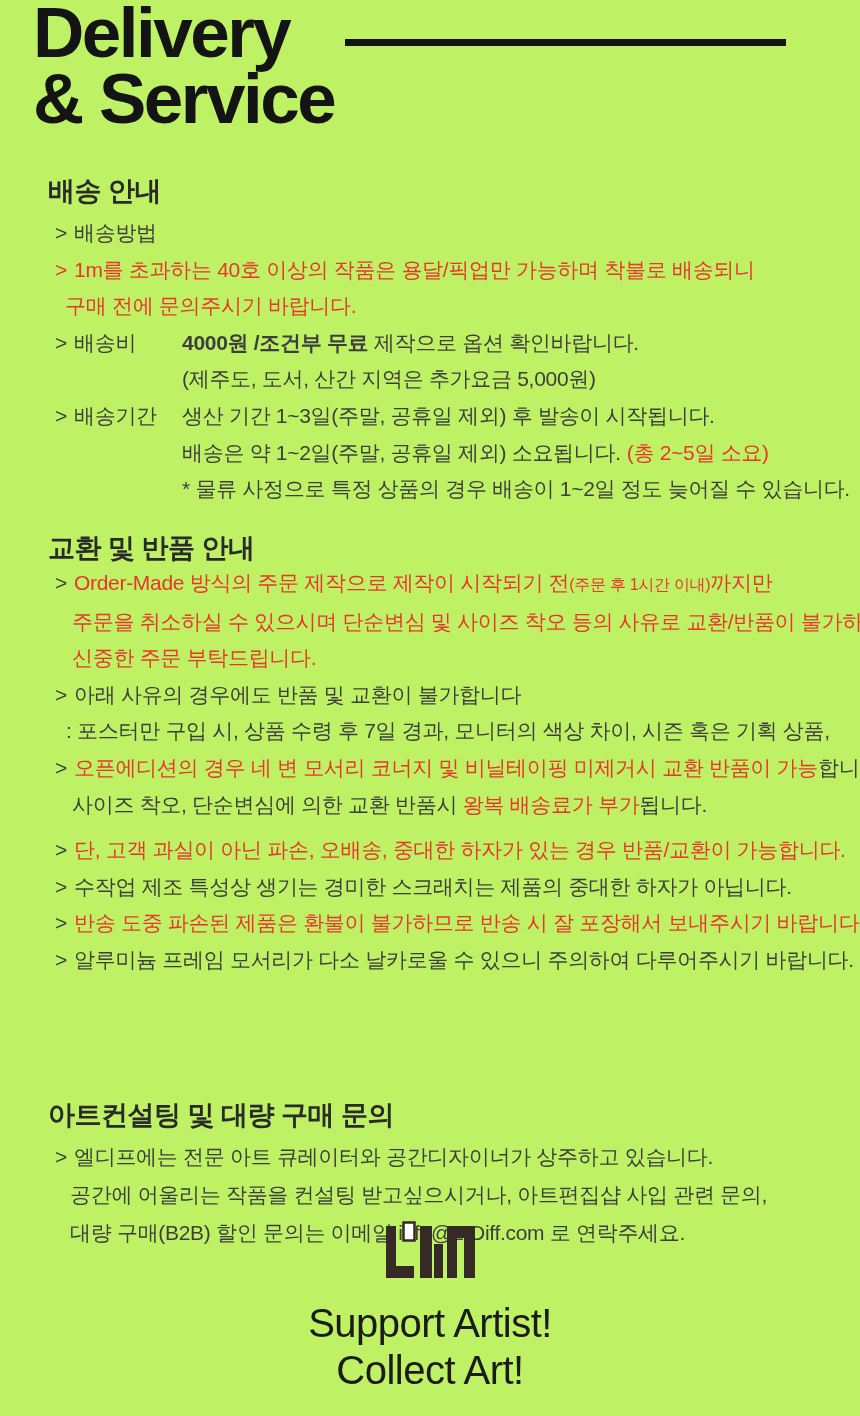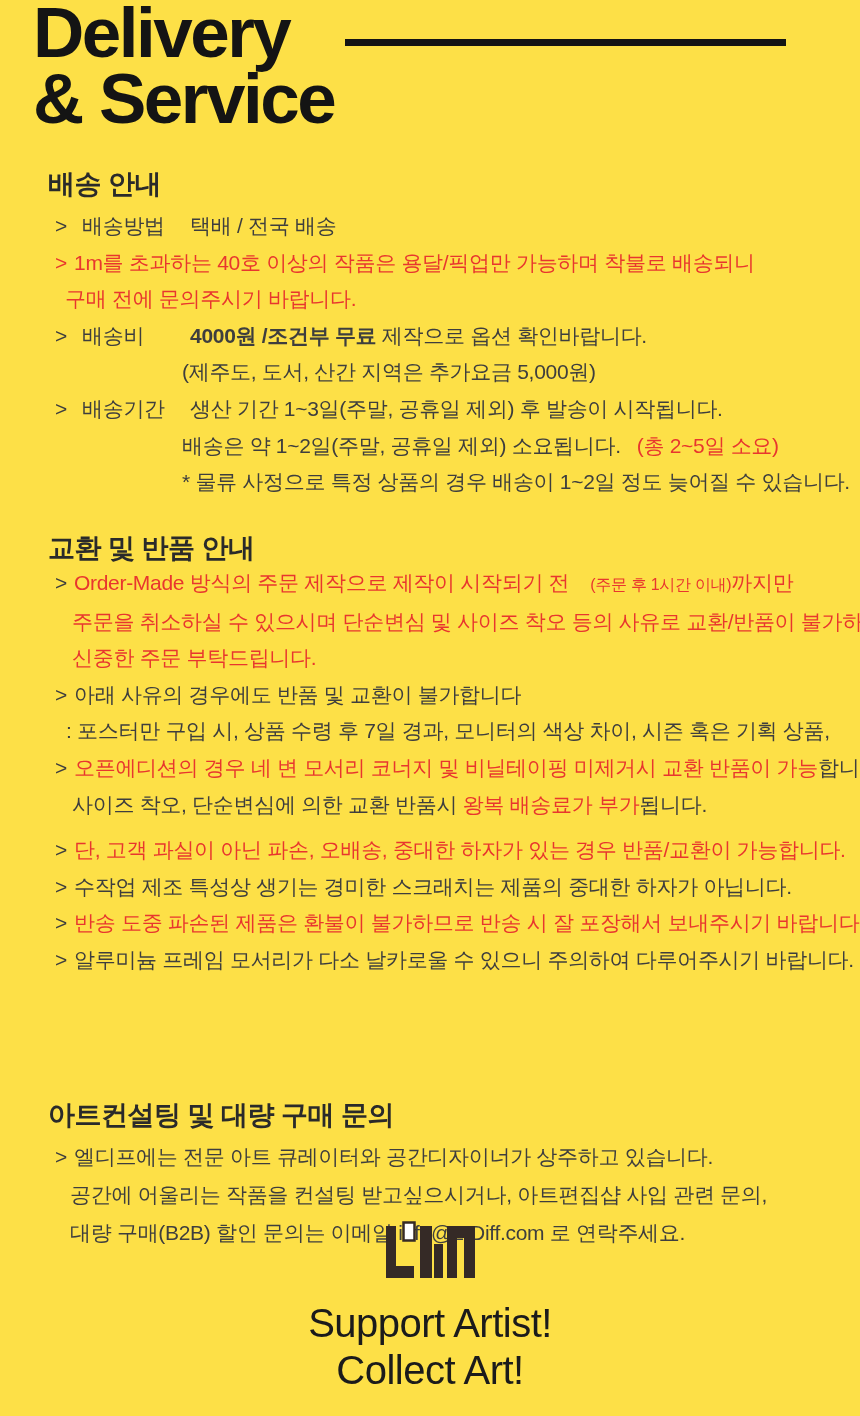--- a/index.html
+++ b/index.html
@@ -5,57 +5,57 @@
   :root{
     --c-red:#e8362e;
     --c-ink:#3e3e3e;
     --c-heading:#2a2a2a;
     --c-title:#141414;
     --c-logo:#352a26;
     --c-slogan:#1b1b1b;
   }
   html,body{margin:0;padding:0;background:#fff;}
   .page{
-    position:relative;width:860px;height:1416px;background:#fde047;overflow:hidden;
+    position:relative;width:860px;height:1416px;background:#bef264;overflow:hidden;
     font-family:"Liberation Sans","DejaVu Sans",sans-serif;color:var(--c-ink);
   }
   
   .brand-title{
     position:absolute;left:33px;top:0;
     font-size:71px;line-height:66px;font-weight:bold;letter-spacing:-2.5px;
     color:var(--c-title);white-space:nowrap;
   }
   .brand-rule{position:absolute;left:345px;top:39px;width:441px;height:7px;background:var(--c-title);}
   
   .sec{position:absolute;left:48px;width:800px;}
   .sec-heading{
     margin:0;font-size:27px;line-height:30px;font-weight:bold;
     letter-spacing:-0.5px;color:var(--c-heading);white-space:nowrap;
   }
-  #sec-delivery{top:169px;}
+  #sec-delivery{top:176px;}
   #sec-exchange{top:533px;}
   #sec-consulting{top:1100px;}
   #sec-delivery .rows{margin-top:9px;}
   #sec-exchange .rows{margin-top:2px;}
   #sec-consulting .rows{margin-top:8px;}
   .row{font-size:21px;line-height:36.6px;letter-spacing:-0.3px;white-space:nowrap;}
   #sec-consulting .row{line-height:38px;}
   .row.flex{display:flex;}
   .mk{flex:none;width:26px;padding-left:7px;box-sizing:border-box;}
-  .lbl{flex:none;width:108px;margin-left:8px;}
+  .lbl{flex:none;width:108px;}
   .txt{flex:1;}
   .ind17{padding-left:17px;}
   .ind18{padding-left:18px;}
   .ind22{padding-left:22px;}
   .ind24{padding-left:24px;}
   .ind134{padding-left:134px;}
   .red{color:var(--c-red);}
   .bold{font-weight:bold;}
-  .small{font-size:16px;margin-left:21px;}
-  .gap-l{margin-left:16px;}
+  .small{font-size:16px;}
+  .gap-l{margin-left:6px;}
   .mt10{margin-top:9px;}
   
   .logo-wrap{position:absolute;left:0;top:1221px;width:860px;text-align:center;}
   .logo-wrap svg{display:inline-block;}
   .slogan{
     position:absolute;left:0;top:1300px;width:860px;text-align:center;
     font-size:40px;line-height:47px;letter-spacing:-0.5px;color:var(--c-slogan);
   }
 </style>
 </head>
@@ -68,21 +68,20 @@
     <div>&amp; Service</div>
   </div>
   <div class="brand-rule"></div>
 
   <div class="sec" id="sec-delivery">
     <h2 class="sec-heading">배송 안내</h2>
     <div class="rows">
       <div class="row flex">
         <span class="mk">&gt;</span>
         <span class="lbl">배송방법</span>
-        <span class="txt">택배 / 전국 배송</span>
       </div>
       <div class="row flex red">
         <span class="mk">&gt;</span>
         <span class="txt">1m를 초과하는 40호 이상의 작품은 용달/픽업만 가능하며 착불로 배송되니</span>
       </div>
       <div class="row ind17 red">
         <span>구매 전에 문의주시기 바랍니다.</span>
       </div>
       <div class="row flex">
         <span class="mk">&gt;</span>

